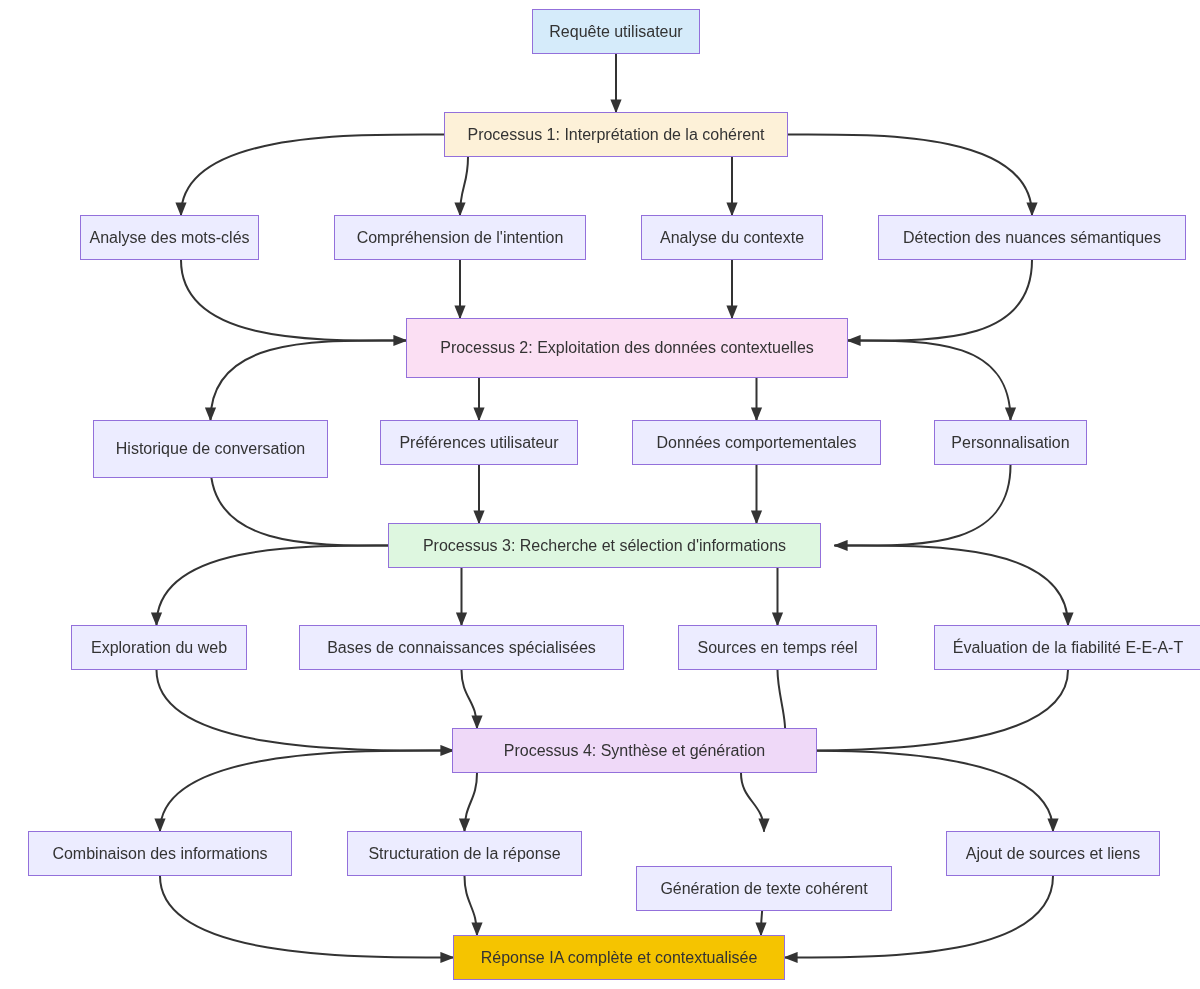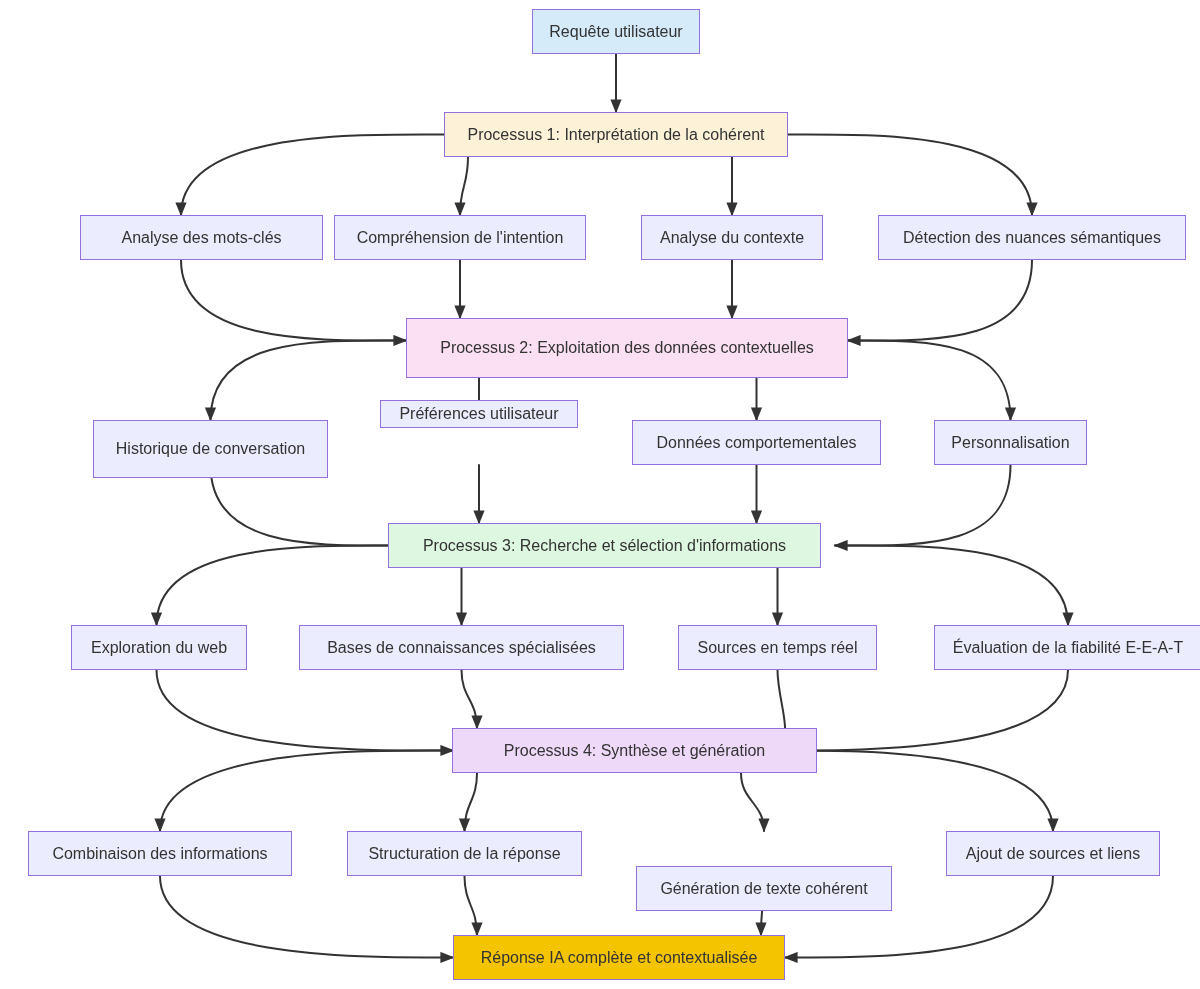--- a/index.html
+++ b/index.html
@@ -95,41 +95,41 @@
   </svg>
 
   <div class="node" data-node="start" style="left:512px;top:9px;width:168px;height:45px">
     <span class="lbl">Requête utilisateur</span>
   </div>
 
   <div class="node hub" data-node="p1" style="left:424px;top:112px;width:344px;height:45px">
     <span class="lbl">Processus 1: Interprétation de la cohérent</span>
   </div>
 
-  <div class="node" data-node="a1" style="left:60px;top:215px;width:243px;height:45px">
+  <div class="node" data-node="a1" style="left:60px;top:215px;width:179px;height:45px">
     <span class="lbl">Analyse des mots-clés</span>
   </div>
   <div class="node" data-node="a2" style="left:314px;top:215px;width:252px;height:45px">
     <span class="lbl">Compréhension de l'intention</span>
   </div>
   <div class="node" data-node="a3" style="left:621px;top:215px;width:182px;height:45px">
     <span class="lbl">Analyse du contexte</span>
   </div>
   <div class="node" data-node="a4" style="left:858px;top:215px;width:308px;height:45px">
     <span class="lbl">Détection des nuances sémantiques</span>
   </div>
 
   <div class="node hub" data-node="p2" style="left:386px;top:318px;width:442px;height:60px">
     <span class="lbl">Processus 2: Exploitation des données contextuelles</span>
   </div>
 
   <div class="node" data-node="b1" style="left:73px;top:420px;width:235px;height:58px">
     <span class="lbl">Historique de conversation</span>
   </div>
-  <div class="node" data-node="b2" style="left:360px;top:400px;width:198px;height:28px">
+  <div class="node" data-node="b2" style="left:360px;top:420px;width:198px;height:45px">
     <span class="lbl">Préférences utilisateur</span>
   </div>
   <div class="node" data-node="b3" style="left:612px;top:420px;width:249px;height:45px">
     <span class="lbl">Données comportementales</span>
   </div>
   <div class="node" data-node="b4" style="left:914px;top:420px;width:153px;height:45px">
     <span class="lbl">Personnalisation</span>
   </div>
 
   <div class="node hub" data-node="p3" style="left:368px;top:523px;width:433px;height:45px">

